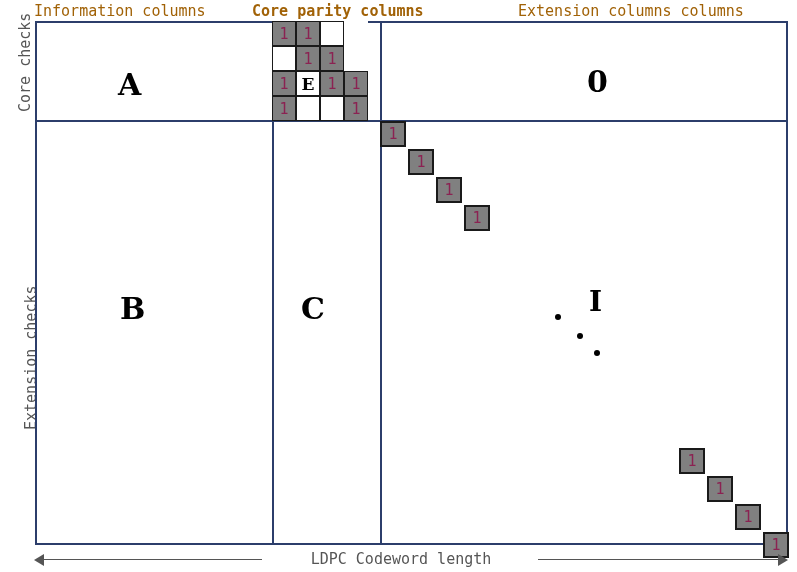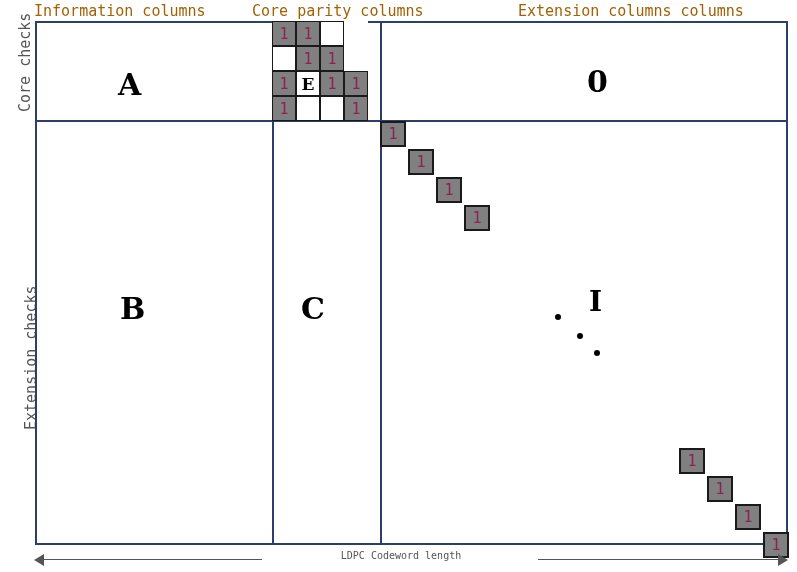--- a/index.html
+++ b/index.html
@@ -19,21 +19,21 @@
   
   .col-label {
     position: absolute;
     font-family: "DejaVu Sans Mono", monospace;
     font-size: 15px;
     color: #a16207;
     white-space: nowrap;
     top: 2px;
   }
   #lbl-info      { left: 34px; }
-  #lbl-coreparity{ left: 252px; }
+  #lbl-coreparity{ left: 252px; font-weight: bold; }
   #lbl-extparity { left: 518px; }
 
   
   .side-label {
     position: absolute;
     font-family: "DejaVu Sans Mono", monospace;
     font-size: 15px;
     color: #555555;
     white-space: nowrap;
     transform-origin: 0 0;
@@ -169,21 +169,21 @@
   }
   #arrow-left  { left: 34px;  border-right: 10px solid #555555; }
   #arrow-right { left: 778px; border-left: 10px solid #555555; }
   #axis-label {
     position: absolute;
     left: 272px;
     top: 2px;
     width: 258px;
     text-align: center;
     font-family: "DejaVu Sans Mono", monospace;
-    font-size: 10px;
+    font-size: 15px;
     color: #555555;
     white-space: nowrap;
   }
 </style>
 </head>
 <body>
 
 <div id="root">
 
   <div class="col-label" id="lbl-info">Information columns</div>

